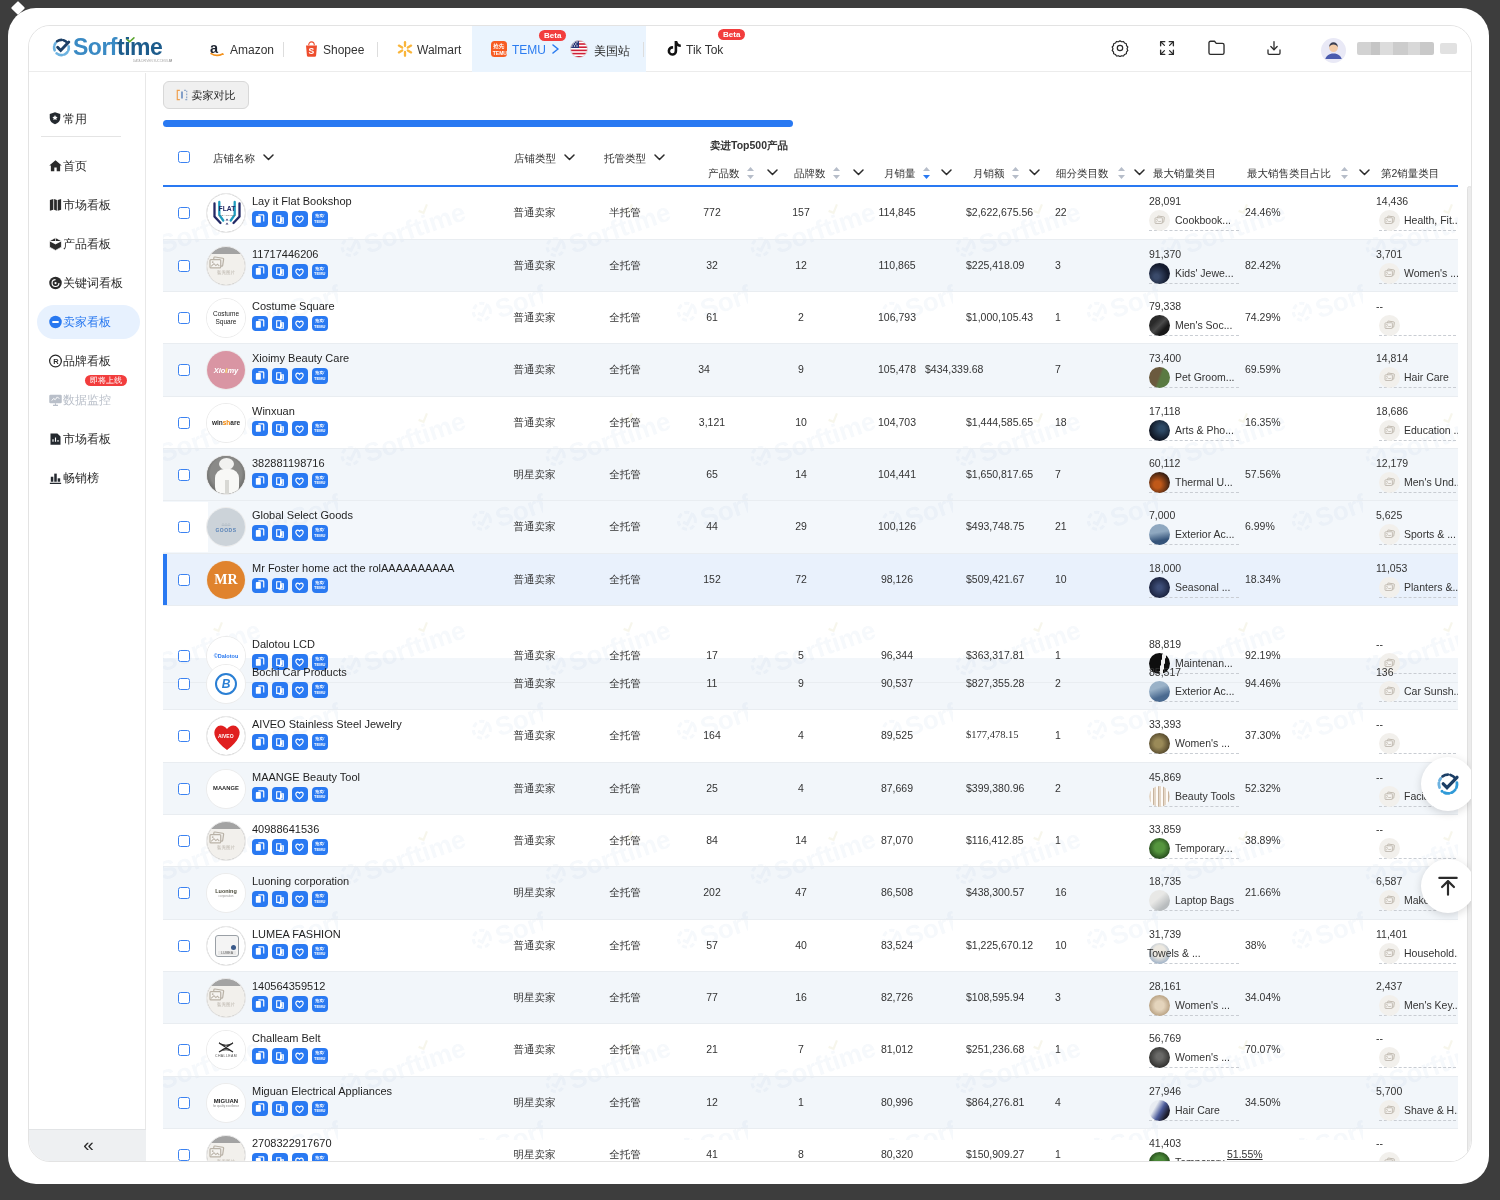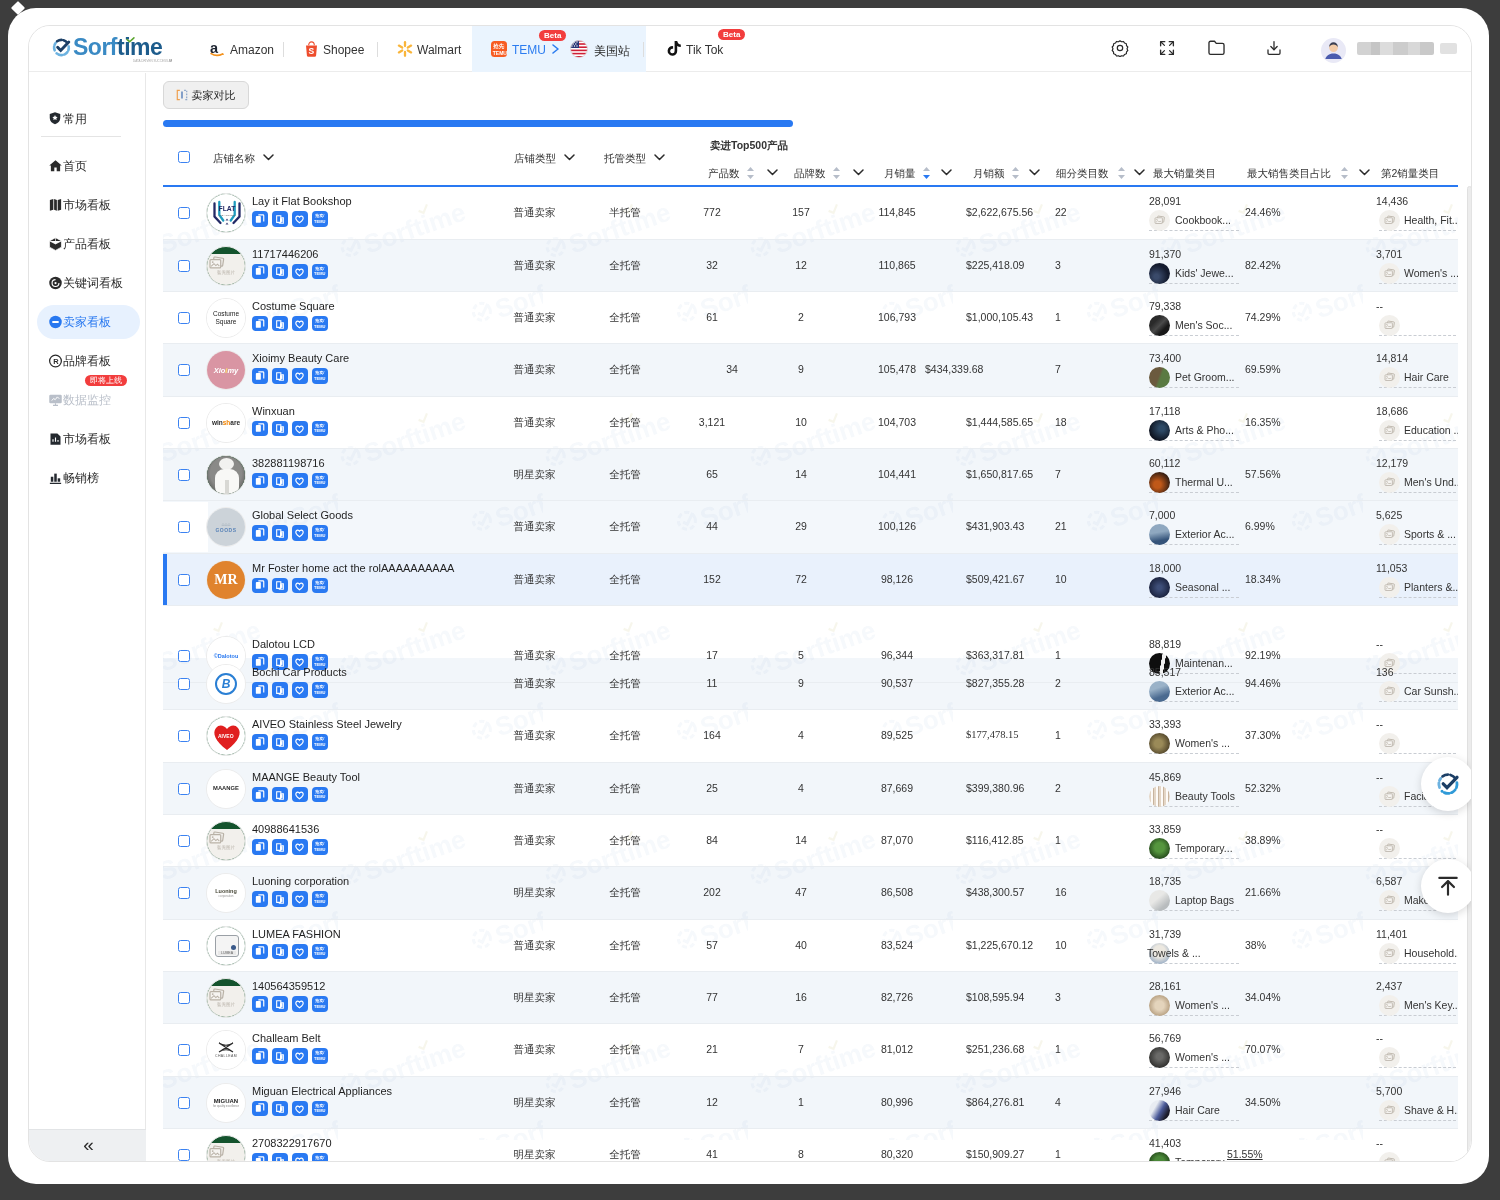--- a/index.html
+++ b/index.html
@@ -23,21 +23,21 @@
 .hthumb{position:absolute;left:16px;top:47px;width:630px;height:7px;background:#2979f2;border-radius:3.5px;}
 .th{position:absolute;font-size:10.5px;color:#333;white-space:nowrap;}
 .thb{position:absolute;font-size:10.5px;font-weight:bold;color:#333;white-space:nowrap;}
 .blueline{position:absolute;left:16px;top:112px;width:1295px;height:2px;background:#2979f2;}
 .tbl{position:absolute;left:16px;top:114.3px;width:1295px;height:974px;overflow:hidden;}
 .rowbgs{position:absolute;left:0;top:0;width:1295px;height:994px;background:repeating-linear-gradient(to bottom,#fff 0px,#fff 52.32px,#f2f6fa 52.32px,#f2f6fa 104.64px);}
 .selbg{position:absolute;left:0;top:366.2px;width:1295px;height:52.3px;background:#e9f1fc;}
 .selbar{position:absolute;left:0;top:366.2px;width:4px;height:52.3px;background:#2979f2;}
 .row{position:absolute;left:0;width:1295px;height:52.32px;border-bottom:1px solid #e9edf1;}
 .cb{position:absolute;left:15px;top:20px;width:12px;height:12px;border:1.4px solid #3b82f1;border-radius:2.5px;background:#fff;}
-.logo{position:absolute;left:43px;top:6px;width:40px;height:40px;border-radius:50%;border:1px solid #ececec;overflow:hidden;background:#14532d;}
+.logo{position:absolute;left:43px;top:6px;width:40px;height:40px;border-radius:50%;border:1px solid #ececec;overflow:hidden;background:#a3a3a3;}
 .nm{position:absolute;left:89px;top:8px;font-size:11px;color:#1f1f1f;font-weight:500;white-space:nowrap;}
 .acts{position:absolute;left:89px;top:24px;}
 .ab{display:inline-block;width:15.5px;height:15.5px;background:#2979f2;border-radius:4px;margin-right:4.5px;vertical-align:top;position:relative;}
 .ctr{position:absolute;font-size:10.5px;color:#333;white-space:nowrap;transform:translateX(-50%);top:19px;}
 .lft{position:absolute;font-size:10.5px;color:#333;white-space:nowrap;top:19px;}
 .catnum{position:absolute;top:8px;font-size:10.5px;color:#333;white-space:nowrap;}
 .catline{position:absolute;top:23px;height:21px;border-bottom:1px dashed #c9cdd3;}
 .catico{position:absolute;top:23px;width:21px;height:21px;border-radius:50%;overflow:hidden;}
 .catnm{position:absolute;top:27px;font-size:10.5px;color:#333;white-space:nowrap;overflow:hidden;}
 .phbg{background:#f2f0ec;display:flex;align-items:center;justify-content:center;}
@@ -621,21 +621,21 @@
                 <path d="M4 1 h5.5 a1 1 0 0 1 1 1 V9" fill="none" stroke="#fff" stroke-width="1.4"></path>
               </svg></span><span class="ab"><svg width="10" height="10" viewBox="0 0 12 12" style="position:absolute;left:2.7px;top:2.7px;">
                 <path d="M2 2 h5 v8 H2 z" fill="none" stroke="#fff" stroke-width="1.3"></path>
                 <path d="M6.5 4.5 h3.5 v6.5 H4.5" fill="none" stroke="#fff" stroke-width="1.3"></path>
                 <rect x="6" y="5" width="3" height="4.5" fill="#fff"></rect>
               </svg></span><span class="ab"><svg width="11" height="10" viewBox="0 0 12 11" style="position:absolute;left:2.2px;top:3px;">
                 <path d="M6 9.6 C2.2 7 1.2 4.8 2.4 3.2 C3.4 1.9 5.1 2.2 6 3.5 C6.9 2.2 8.6 1.9 9.6 3.2 C10.8 4.8 9.8 7 6 9.6 Z" fill="none" stroke="#fff" stroke-width="1.3"></path>
               </svg></span><span class="ab"><div style="position:absolute;left:0;top:2px;width:15.5px;text-align:center;font-size:4px;color:#fff;font-weight:bold;line-height:1.4;">抢卖/<br>TEMU</div></span></div>
 <div class="ctr" style="left:371.5px;">普通卖家</div>
 <div class="ctr" style="left:462px;">全托管</div>
-<div class="ctr" style="left:569px;text-align:right;">34</div>
+<div class="ctr" style="left:541px;text-align:right;">34</div>
 <div class="ctr" style="left:638px;">9</div>
 <div class="ctr" style="left:734px;">105,478</div>
 <div class="lft" style="left:762px;">$434,339.68</div>
 <div class="lft" style="left:892px;">7</div>
 <div class="catnum" style="left:986px;">73,400</div>
 <div class="catline" style="left:986px;width:90px;"></div>
 <div class="catico" style="left:986px;">
             <div style="width:100%;height:100%;background:linear-gradient(110deg,#6b5a3e 45%,#5a7a42 55%);"></div>
           </div>
 <div class="catnm" style="left:1012px;max-width:62px;">Pet Groom...</div>
@@ -771,21 +771,21 @@
                 <path d="M6.5 4.5 h3.5 v6.5 H4.5" fill="none" stroke="#fff" stroke-width="1.3"></path>
                 <rect x="6" y="5" width="3" height="4.5" fill="#fff"></rect>
               </svg></span><span class="ab"><svg width="11" height="10" viewBox="0 0 12 11" style="position:absolute;left:2.2px;top:3px;">
                 <path d="M6 9.6 C2.2 7 1.2 4.8 2.4 3.2 C3.4 1.9 5.1 2.2 6 3.5 C6.9 2.2 8.6 1.9 9.6 3.2 C10.8 4.8 9.8 7 6 9.6 Z" fill="none" stroke="#fff" stroke-width="1.3"></path>
               </svg></span><span class="ab"><div style="position:absolute;left:0;top:2px;width:15.5px;text-align:center;font-size:4px;color:#fff;font-weight:bold;line-height:1.4;">抢卖/<br>TEMU</div></span></div>
 <div class="ctr" style="left:371.5px;">普通卖家</div>
 <div class="ctr" style="left:462px;">全托管</div>
 <div class="ctr" style="left:549px;">44</div>
 <div class="ctr" style="left:638px;">29</div>
 <div class="ctr" style="left:734px;">100,126</div>
-<div class="lft" style="left:803px;">$431,903.43</div>
+<div class="lft" style="left:803px;">$493,748.75</div>
 <div class="lft" style="left:892px;">21</div>
 <div class="catnum" style="left:986px;">7,000</div>
 <div class="catline" style="left:986px;width:90px;"></div>
 <div class="catico" style="left:986px;">
             <div style="width:100%;height:100%;background:linear-gradient(170deg,#8fa8c0 40%,#35547a 75%);"></div>
           </div>
 <div class="catnm" style="left:1012px;max-width:62px;">Exterior Ac...</div>
 <div class="lft" style="left:1082px;">6.99%</div>
 <div class="catnum" style="left:1213px;">5,625</div>
 <div class="catline" style="left:1216px;width:77px;"></div>

